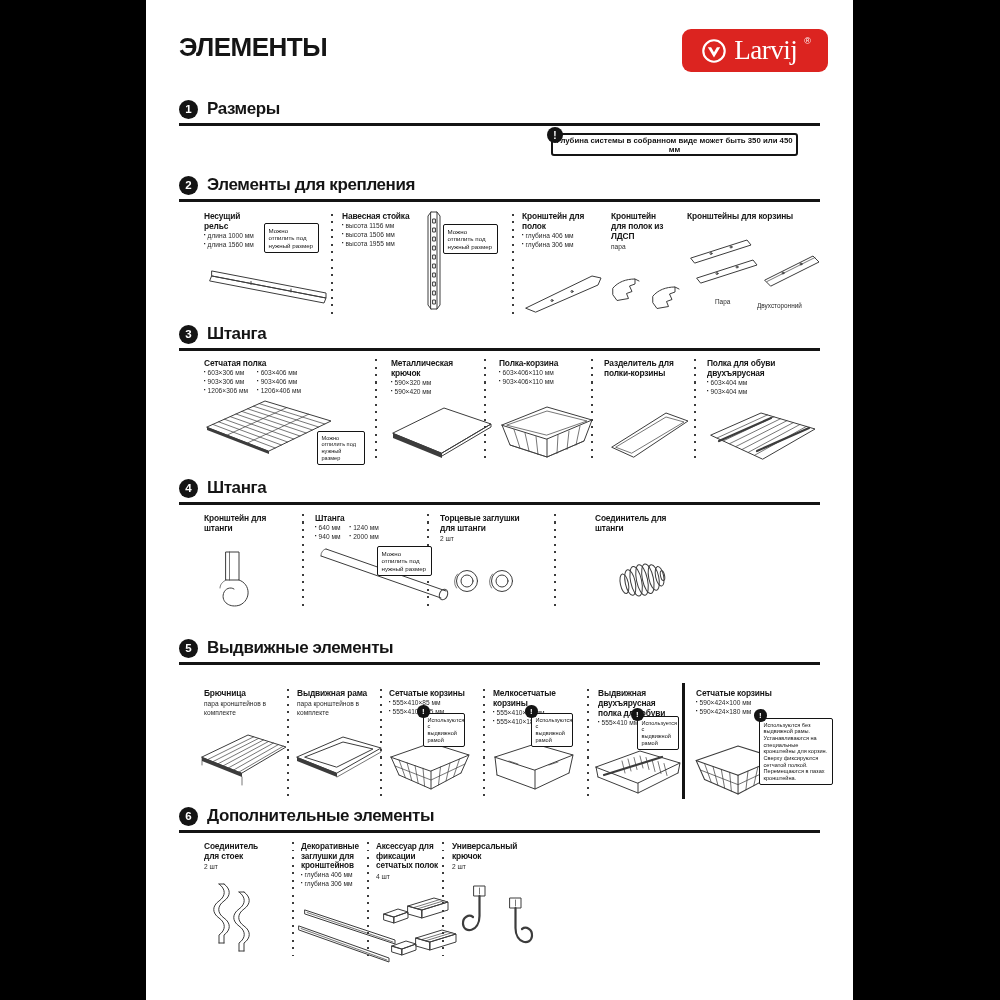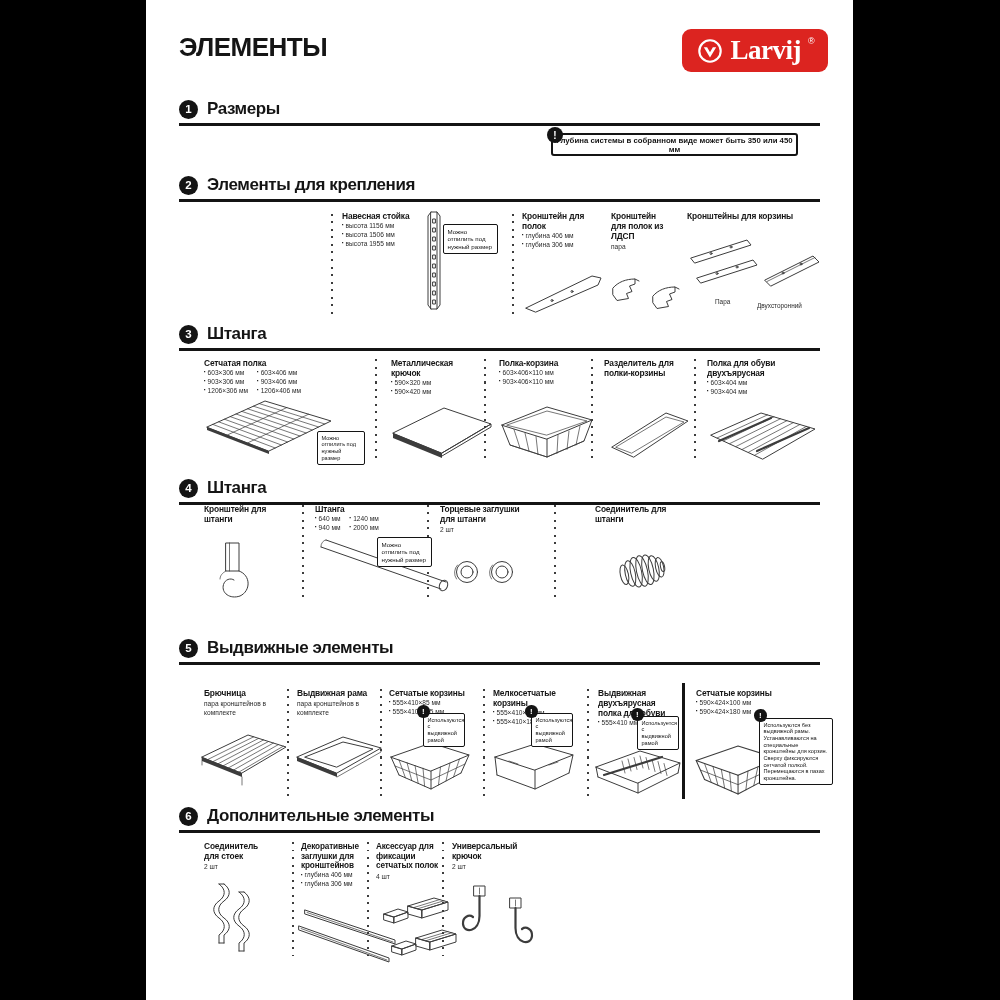--- a/index.html
+++ b/index.html
@@ -1,21 +1,21 @@
 <!DOCTYPE html>
 <html><head>
 <meta charset="utf-8">
 <style>
   *{box-sizing:border-box;margin:0;padding:0}
   html,body{width:1000px;height:1000px;background:#000;font-family:"Liberation Sans","DejaVu Sans",sans-serif;color:#151515}
   .canvas{position:relative;width:1000px;height:1000px;background:#000;overflow:hidden}
   .sheet{position:absolute;left:146px;top:0;width:707px;height:1000px;background:#fff}
   .pagehead{position:absolute;left:33px;top:32px;font-size:26px;font-weight:bold;letter-spacing:-.5px}
   .logo{position:absolute;left:536px;top:29px;width:146px;height:43px;background:#dc2420;border-radius:9px;display:flex;align-items:center;justify-content:center;gap:6px}
-  .logo-text{font-family:"Liberation Serif","DejaVu Serif",serif;font-weight:bold;font-size:27px;color:#fff;letter-spacing:-.5px}
+  .logo-text{font-family:"Liberation Serif","DejaVu Serif",serif;font-weight:normal;font-size:27px;color:#fff;letter-spacing:-.5px}
   .logo-reg{color:#fff;font-size:9px;position:relative;top:-10px;left:1px}
   .sec{position:absolute;left:33px;width:641px}
   .shead{display:flex;align-items:center}
   .badge{width:19px;height:19px;border-radius:50%;background:#141414;color:#fff;font-size:11.5px;font-weight:bold;display:flex;align-items:center;justify-content:center;flex:0 0 19px}
   .stitle{font-size:17px;font-weight:bold;letter-spacing:-.4px;margin-left:9px}
   .rule{height:3px;background:#141414;margin-top:4px}
   .row{position:relative}
   .col{position:absolute;top:0}
   .t{font-size:8.4px;font-weight:bold;line-height:1.18;letter-spacing:-.15px}
   .sub{font-size:6.6px;color:#2a2a2a;margin-top:1.5px;line-height:1.3}
@@ -70,20 +70,32 @@
   </div>
 
   <div class="sec" style="top:175px">
     <div class="shead">
       <span class="badge">2</span>
       <span class="stitle">Элементы для крепления</span>
     </div>
     <div class="rule"></div>
     <div class="row" style="height:118px;margin-top:10px">
 
+      <div class="col" style="left:25px;width:130px">
+        <div class="t" style="width:62px">Несущий рельс</div>
+        <div class="bl">длина 1000 мм</div>
+        <div class="bl">длина 1560 мм</div>
+        <div class="note" style="left:60px;top:11px;width:55px">Можно отпилить под нужный размер</div>
+        <svg class="art" style="left:2px;top:46px" width="135" height="55" viewBox="0 0 135 55">
+          <path d="M6 13 L120 35 L120 40 L6 18 Z"></path>
+          <path d="M6 18 L120 40 L118 45 L4 23 Z"></path>
+          <line x1="45" y1="23.5" x2="45" y2="26.5"></line>
+          <line x1="85" y1="31" x2="85" y2="34"></line>
+        </svg>
+      </div>
       <div class="sep" style="left:152px;top:2px;height:102px"></div>
 
       <div class="col" style="left:163px;width:168px">
         <div class="t" style="width:100px">Навесная стойка</div>
         <div class="bl">высота 1156 мм</div>
         <div class="bl">высота 1506 мм</div>
         <div class="bl">высота 1955 мм</div>
         <svg class="art" style="left:79px;top:-3px" width="26" height="106" viewBox="0 0 26 106">
           <path d="M10 3 L16 3 L16 100 L10 100 Z"></path>
           <path d="M10 3 L7 7 L7 96 L10 100"></path>
@@ -248,21 +260,21 @@
       </div>
     </div>
   </div>
 
   <div class="sec" style="top:478px">
     <div class="shead">
       <span class="badge">4</span>
       <span class="stitle">Штанга</span>
     </div>
     <div class="rule"></div>
-    <div class="row" style="height:110px;margin-top:0">
+    <div class="row" style="height:110px;margin-top:9px">
 
       <div class="col" style="left:25px;width:90px">
         <div class="t" style="width:70px">Кронштейн для штанги</div>
         <svg class="art" style="left:8px;top:36px" width="46" height="64" viewBox="0 0 46 64">
           <path d="M14 2 L27 2 L27 30 L14 30 Z"></path>
           <line x1="17.5" y1="2" x2="17.5" y2="30" class="hl"></line>
           <path d="M27 30 C39 34 39 50 28 55 C18 58.5 9 52 11.5 43.5 C13 38.5 18.5 36.5 22 39"></path>
           <path d="M14 30 C10 32 8 35 8 38" class="hl"></path>
         </svg>
       </div>

